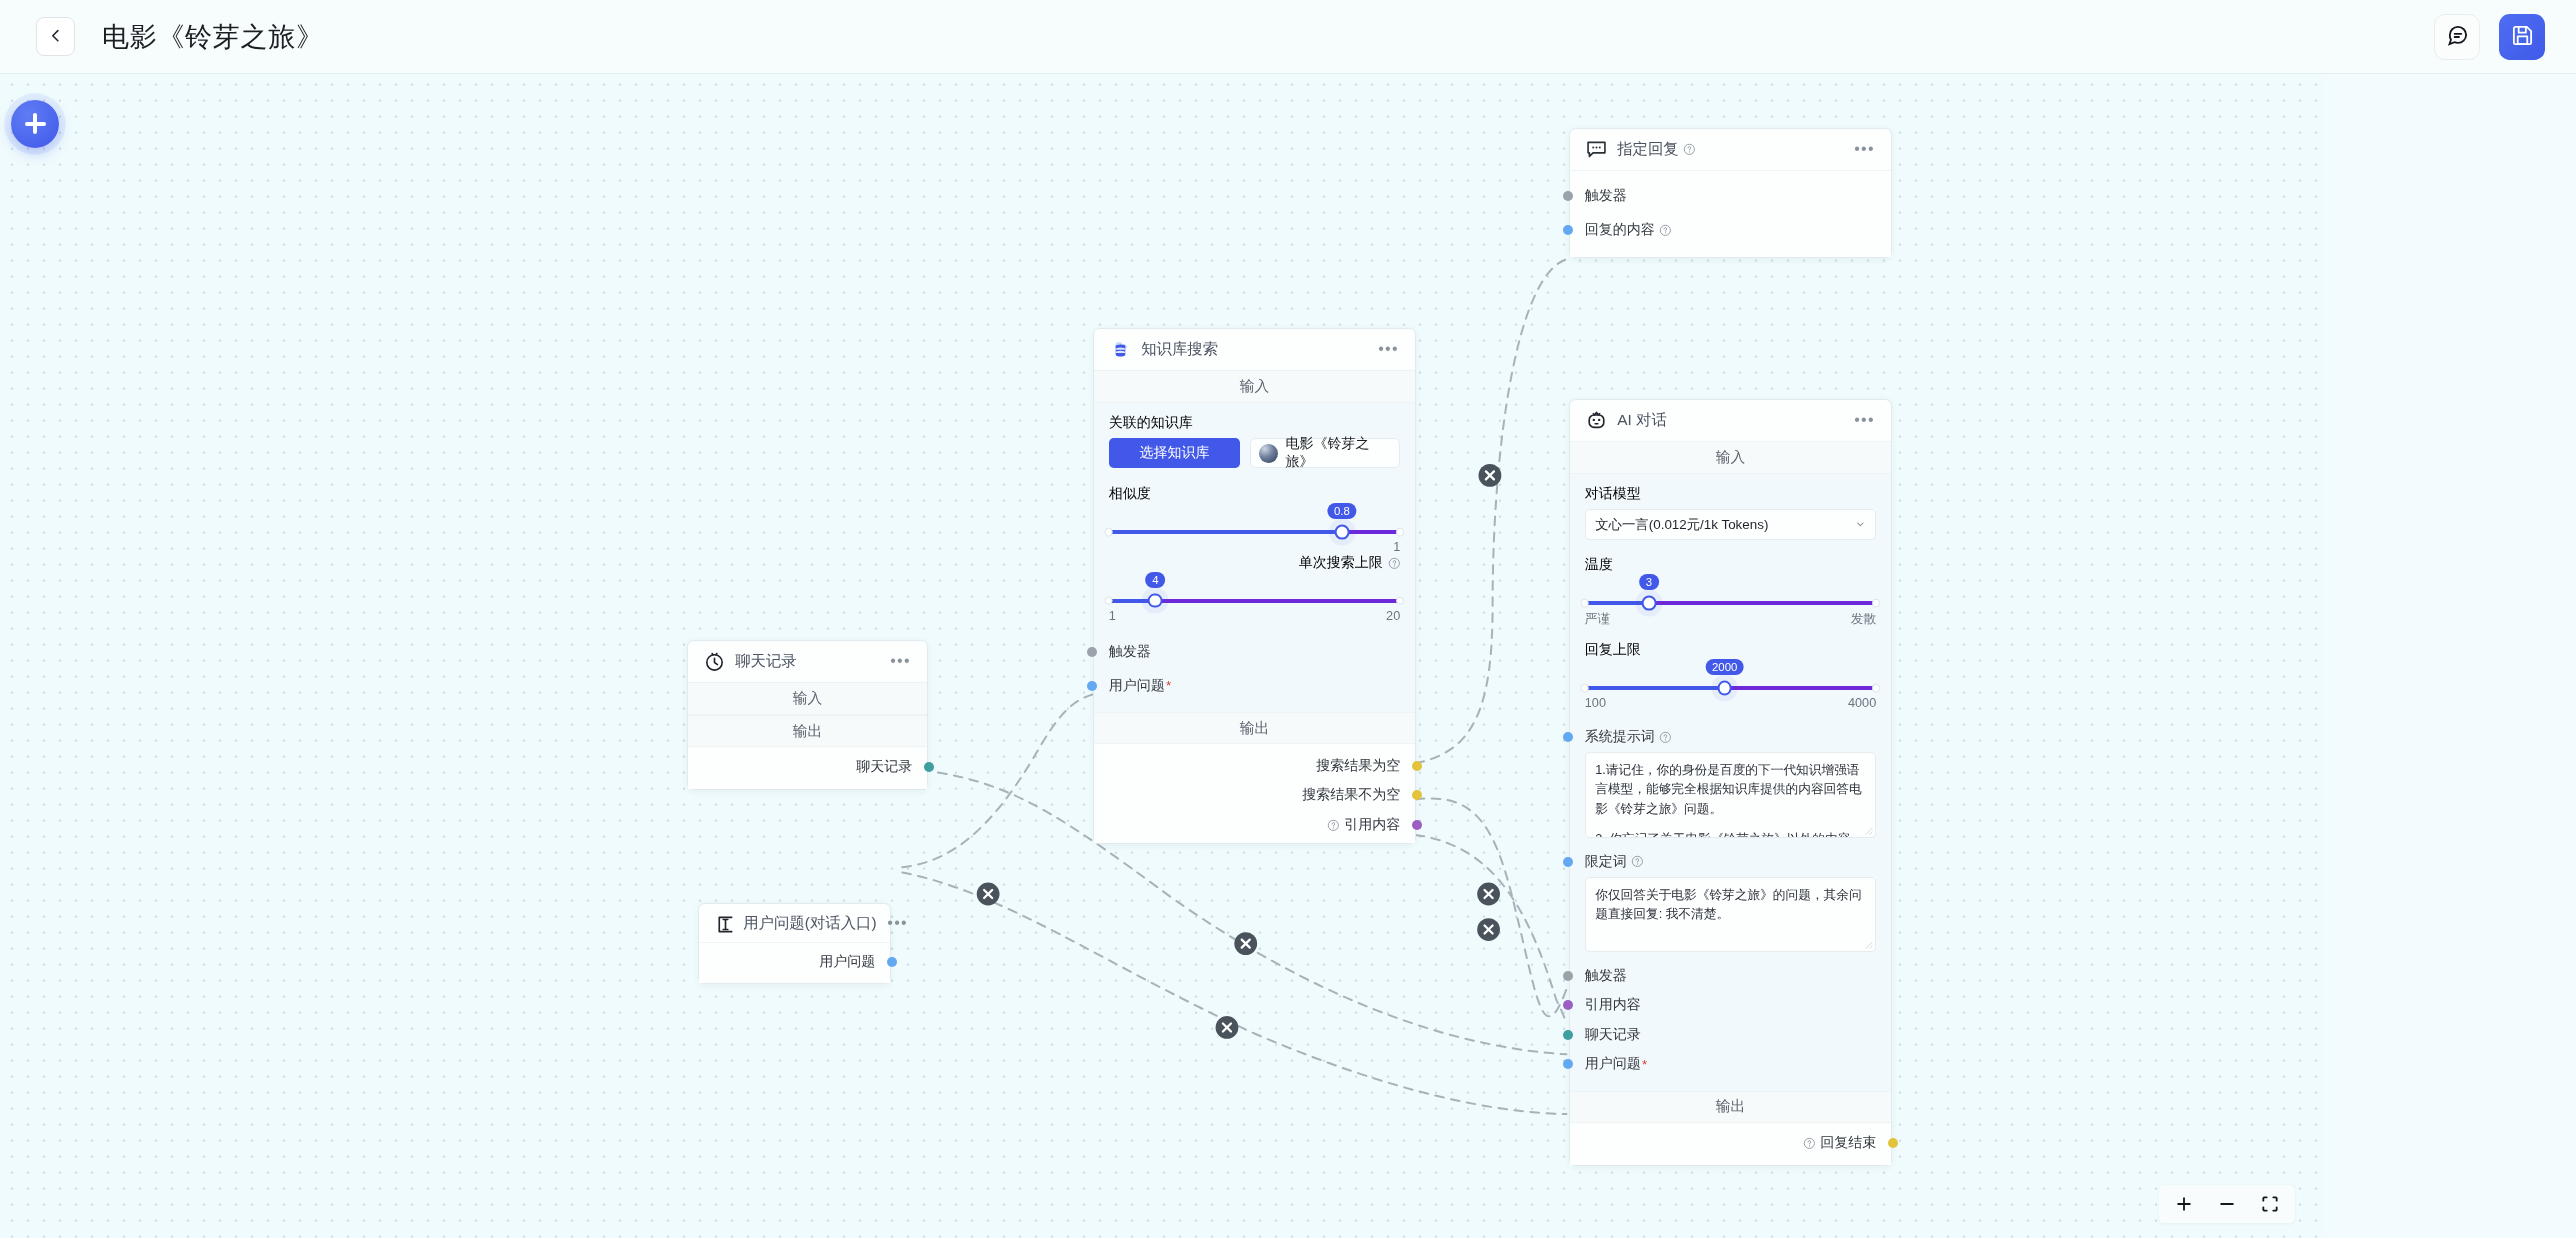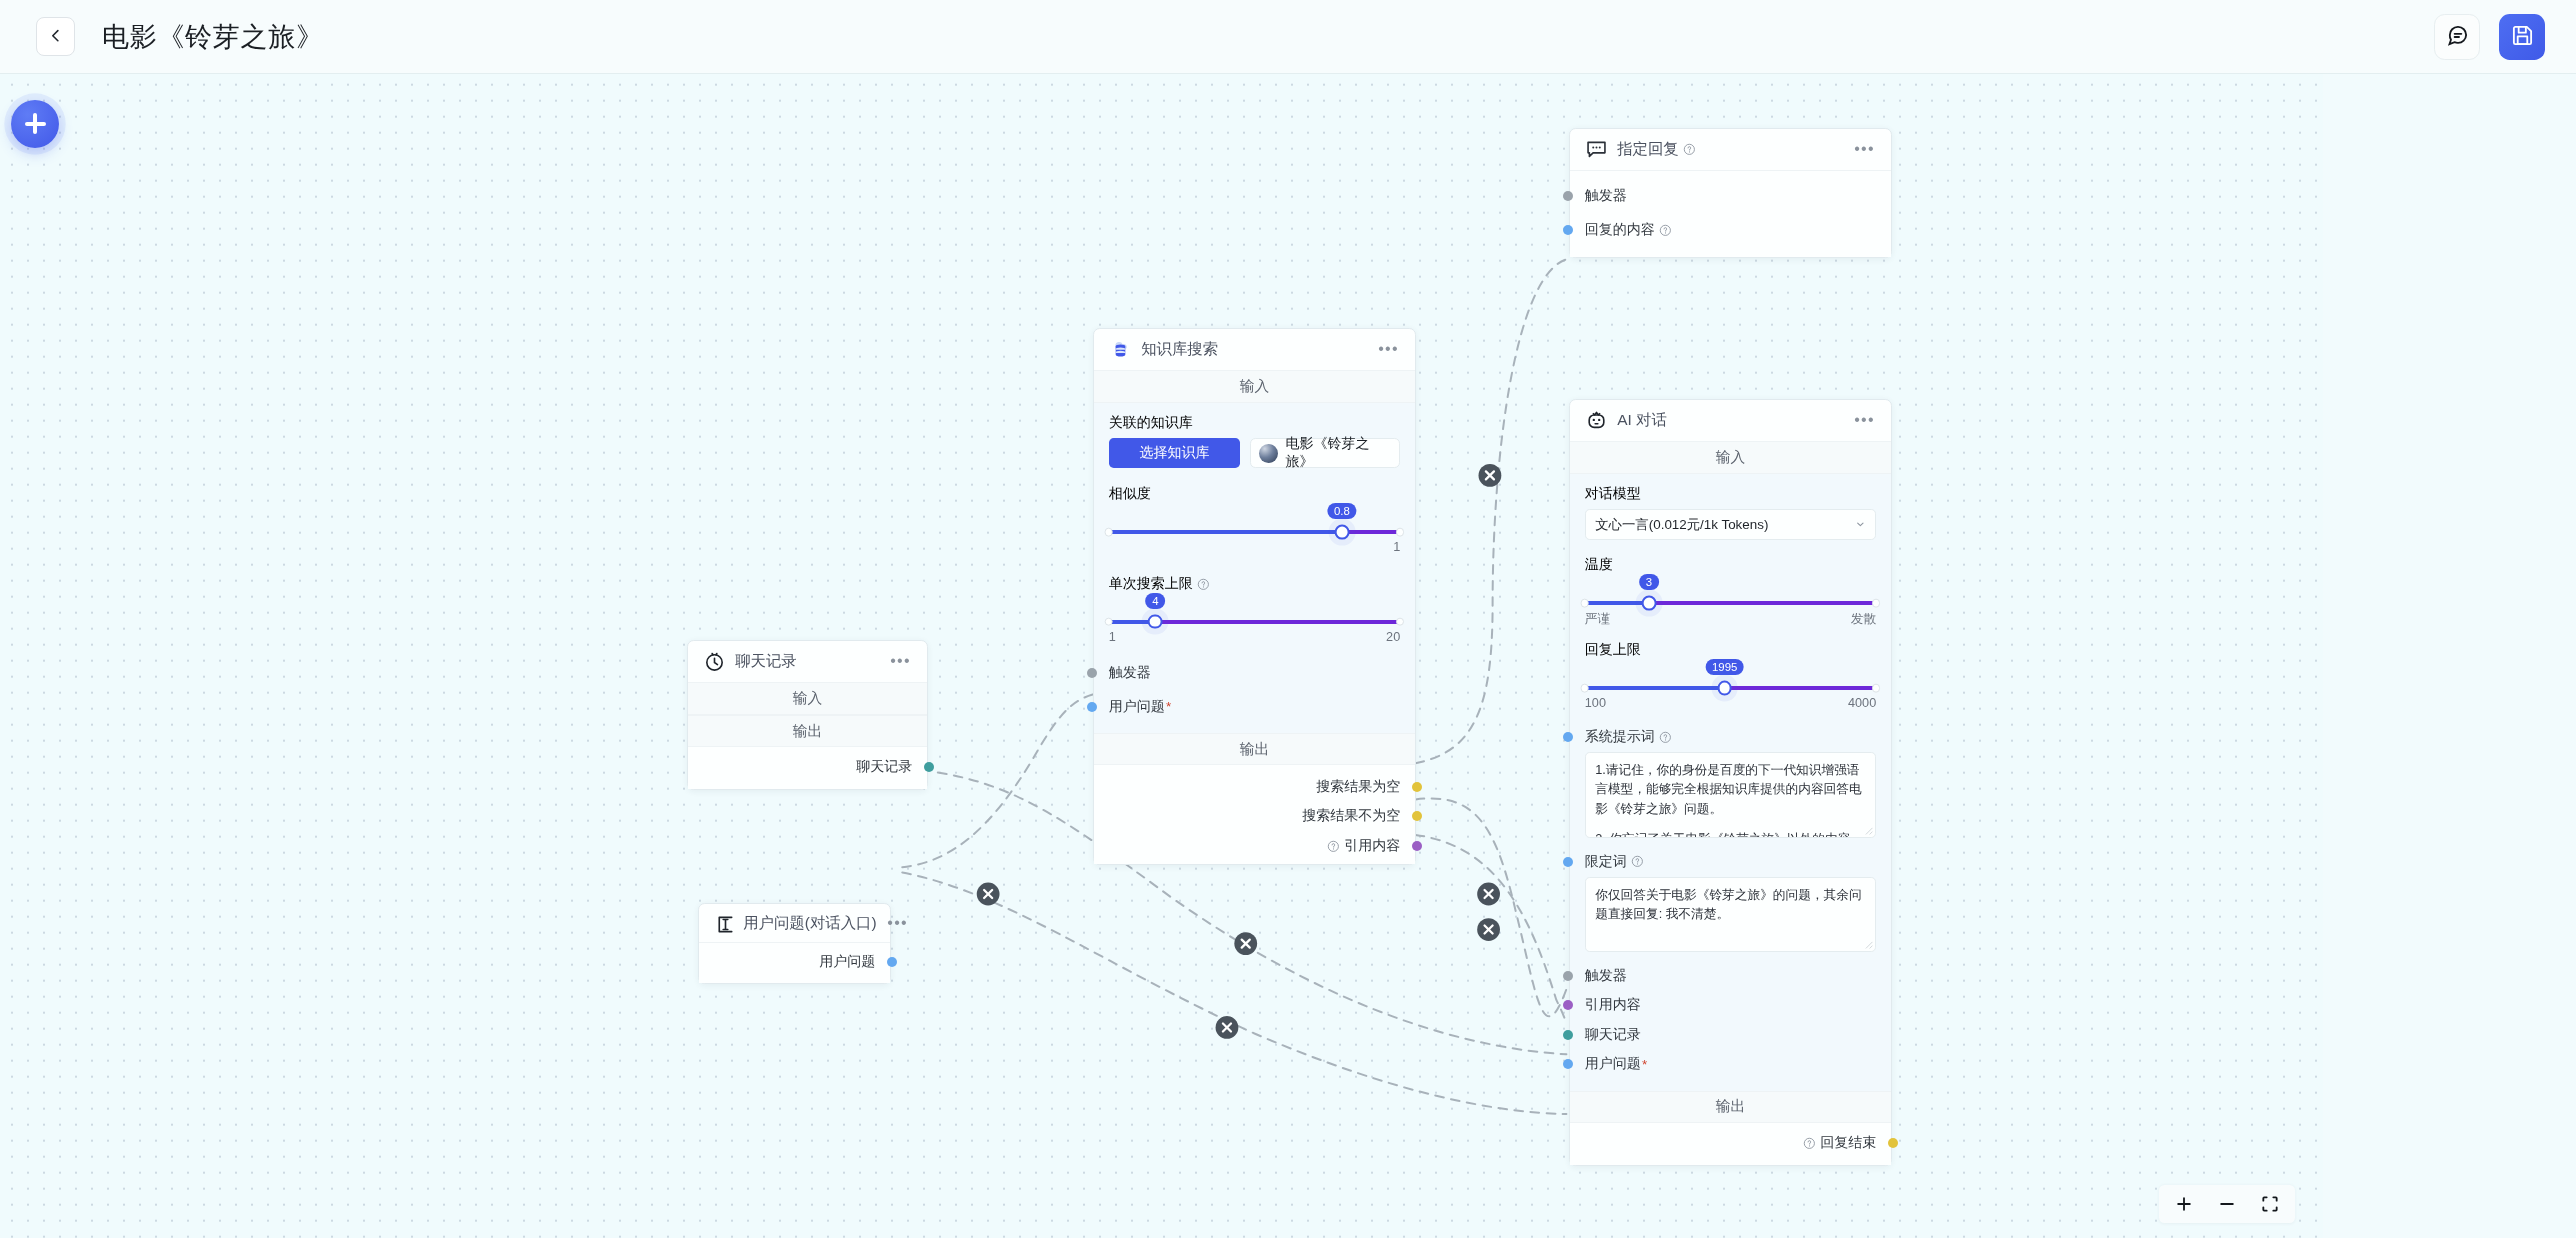--- a/index.html
+++ b/index.html
@@ -399,21 +399,21 @@
           </div>
         </div>
 
         <div class="field-label" style="margin-top:13.4px;">回复上限</div>
         <div class="slider-wrap">
           <div class="slider-track-bg">
             <div class="slider-fill" style="width:48%"></div>
             <span class="slider-dot left"></span>
             <span class="slider-dot right"></span>
             <span class="slider-handle" style="left:48%"></span>
-            <span class="slider-bubble" style="left:48%">1995</span>
+            <span class="slider-bubble" style="left:48%">2000</span>
           </div>
           <div class="slider-ends">
             <span>100</span>
             <span>4000</span>
           </div>
         </div>
 
         <div class="port-row" style="margin-top:12px;">
           <span class="port-dot in" style="background:#63a8f0;"></span>
           <span class="port-label">系统提示词</span>
@@ -523,21 +523,21 @@
             <span class="slider-dot left"></span>
             <span class="slider-dot right"></span>
             <span class="slider-handle" style="left:80%"></span>
             <span class="slider-bubble" style="left:80%">0.8</span>
           </div>
           <div class="slider-ends">
             <span class="one-right">1</span>
           </div>
         </div>
 
-        <div class="field-label" style="margin-top:21px;">
+        <div class="field-label" style="margin-top:0;justify-content:flex-end;">
           <span>单次搜索上限</span>
           <span class="help">
             <svg viewBox="0 0 20 20" fill="none" stroke="#8c949e" stroke-width="1.4">
               <circle cx="10" cy="10" r="8"></circle>
                 <path d="M7.9 7.8a2.1 2.1 0 1 1 2.6 2.1v1.4" stroke-linecap="round"></path>
               <circle cx="10.2" cy="14" r=".85" fill="#8c949e" stroke="none"></circle>
             </svg>
           </span>
         </div>
         <div class="slider-wrap">

